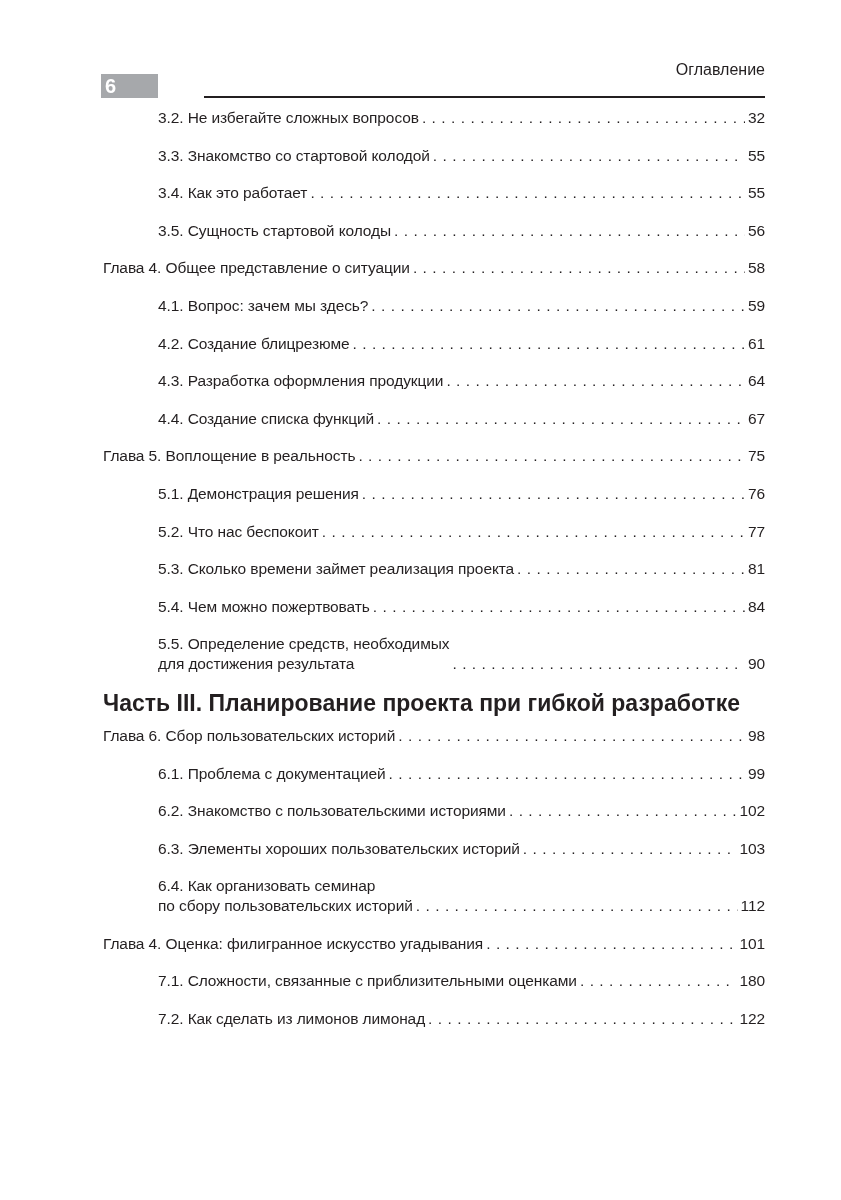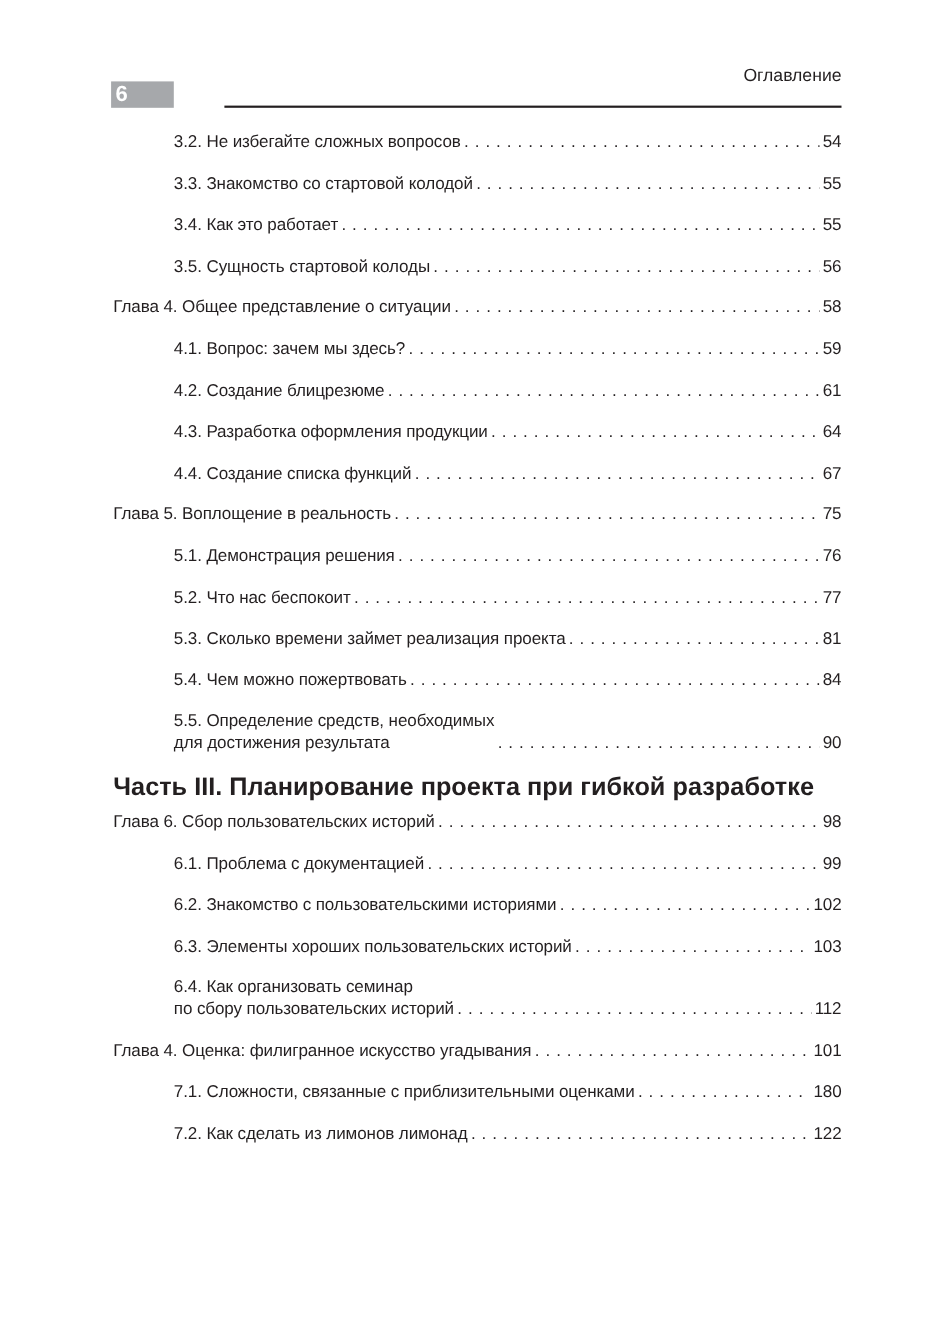--- a/index.html
+++ b/index.html
@@ -12,21 +12,21 @@
     background: #a6a8ab; color: #ffffff; font-weight: bold; font-size: 20px;
     line-height: 24px; padding-left: 4px; box-sizing: border-box;
   }
   .header-rule {
     position: absolute; left: 204px; top: 96px; width: 561px; height: 2px;
     background: #231f20;
   }
   .running-title {
     position: absolute; right: 76px; top: 60px; font-size: 16px; line-height: 20px;
   }
-  .toc { position: absolute; left: 103px; top: 120px; width: 662px; }
+  .toc { position: absolute; left: 103px; top: 108px; width: 662px; }
   .entry {
     display: flex; align-items: flex-end; font-size: 15.5px; line-height: 20px;
     margin-bottom: 17.6px; letter-spacing: -0.1px;
   }
   .entry.section { padding-left: 55px; }
   .entry .text { white-space: pre-line; }
   .entry .leader {
     flex: 1; overflow: hidden; white-space: nowrap; margin: 0 3px; height: 20px;
   }
   .entry .leader::before {
@@ -42,21 +42,21 @@
 <body>
 
 <div class="page-num">6</div>
 <div class="header-rule"></div>
 <div class="running-title">Оглавление</div>
 
 <div class="toc" id="toc">
     <div class="entry section">
       <span class="text">3.2. Не избегайте сложных вопросов</span>
       <span class="leader"></span>
-      <span class="page">54</span>
+      <span class="page">32</span>
     </div>
     <div class="entry section">
       <span class="text">3.3. Знакомство со стартовой колодой</span>
       <span class="leader"></span>
       <span class="page">55</span>
     </div>
     <div class="entry section">
       <span class="text">3.4. Как это работает</span>
       <span class="leader"></span>
       <span class="page">55</span>

